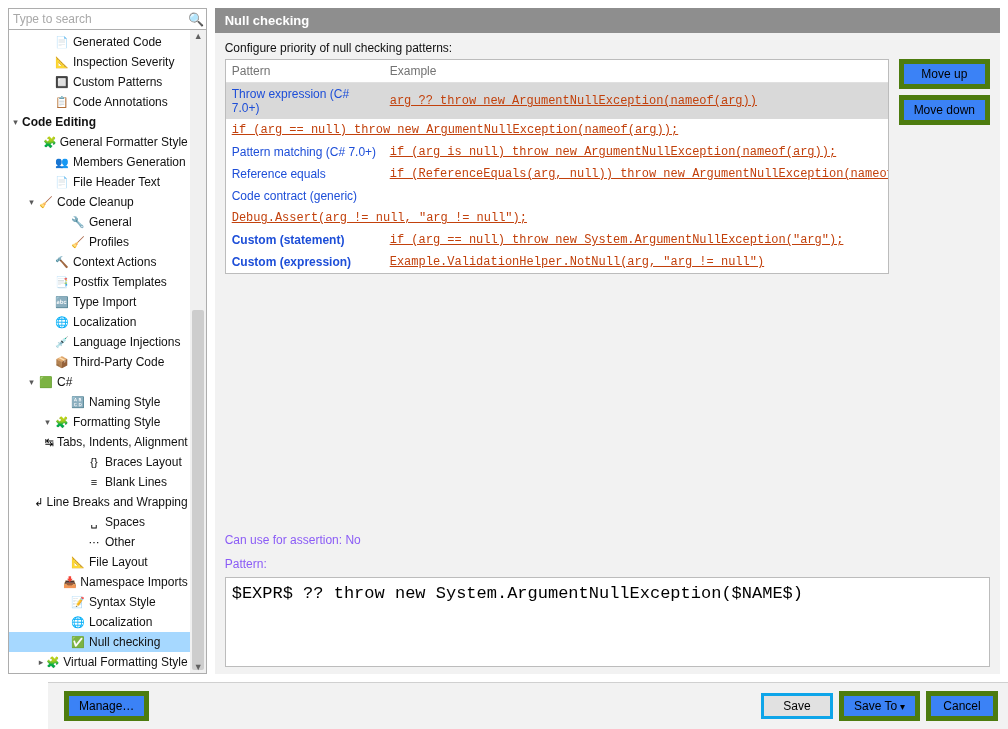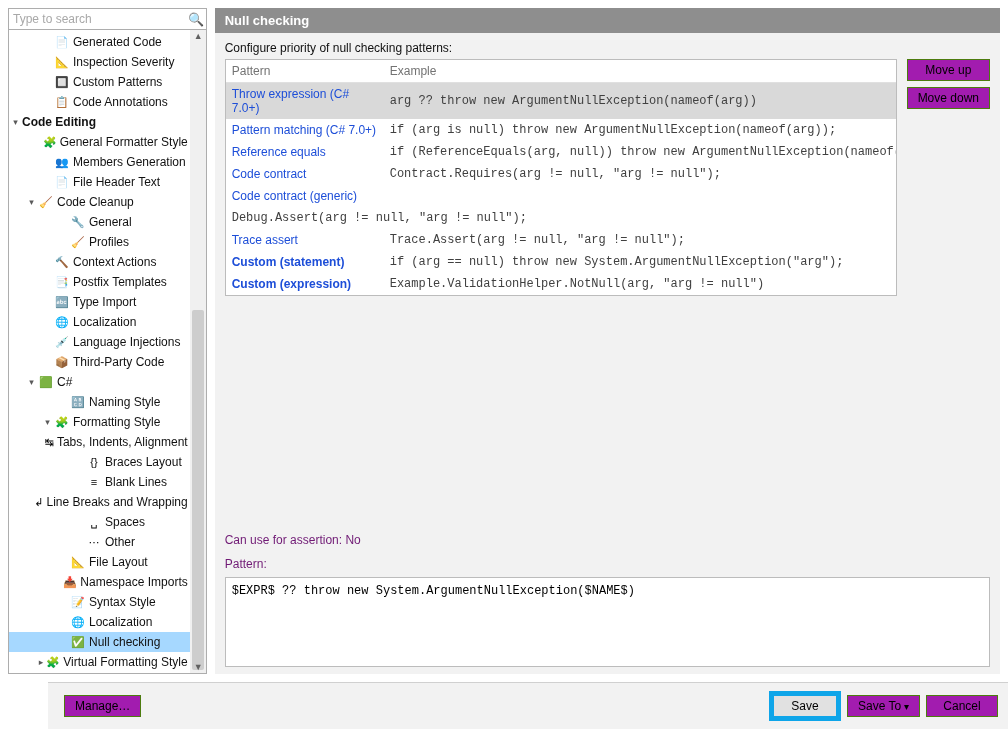--- a/index.html
+++ b/index.html
@@ -182,62 +182,62 @@
 .col-pattern { width: 158px; }
 .col-example { flex: 1; font-family: Consolas, "Courier New", monospace; font-size: 12px; }
 .th { color: #737373; }
 .table-body { overflow: hidden; }
 .table-row {
   display: flex;
   align-items: center;
 }
 .table-row.selected { background: #d9d9d9; }
 .td.col-pattern { color: #1d4ed8; }
-.td.col-example { color: #404040; white-space: nowrap; overflow: hidden; text-overflow: clip; }
+.td.col-example { color: #c2410c; white-space: nowrap; overflow: hidden; text-overflow: clip; text-decoration: underline; }
 .table-row.bold .td.col-pattern { font-weight: 600; }
 .button-col {
   display: flex;
   flex-direction: column;
   gap: 6px;
   padding-top: 18px;
 }
 .btn {
-  background: #a21caf;
-  border: 1px solid #4d7c0f;
+  background: #3b82f6;
+  border: 5px solid #4d7c0f;
   padding: 3px 10px;
   min-width: 72px;
   font-size: 12px;
   text-align: center;
   cursor: pointer;
 }
 .details-area {
   padding-top: 10px;
 }
-.details-label { color: #701a75; margin-bottom: 6px; }
+.details-label { color: #8b5cf6; margin-bottom: 6px; }
 .pattern-input {
   width: 100%;
   border: 1px solid #bcbcbc;
   background: #fff;
   font-family: Consolas, "Courier New", monospace;
-  font-size: 12px;
+  font-size: 17px;
   padding: 6px;
   height: 90px;
   resize: none;
 }
 .footer {
   border-top: 1px solid #d0d0d0;
   padding: 8px 10px;
   display: flex;
   align-items: center;
   background: #f2f2f2;
   margin-left: 48px;
 }
 .footer .spacer { flex: 1; }
 .footer .btn { min-width: 72px; margin-left: 6px; }
-.btn.primary { border: 5px solid #0ea5e9; background: #e1e1e1; }
+.btn.primary { border: 3px solid #0ea5e9; background: #e1e1e1; }
 .btn.dropdown::after { content: " ▾"; font-size: 10px; }
 </style>
 </head>
 <body>
 
 <div class="main-area">
   <div class="left-panel">
     <div class="search-row">
       <input class="search-input" placeholder="Type to search" style="">
       <span class="search-icon">🔍</span>
@@ -502,42 +502,35 @@
             <div class="table-header">
               <div class="th col-pattern">Pattern</div>
               <div class="th col-example" style="font-family:'Segoe UI',sans-serif;">Example</div>
             </div>
             <div class="table-body" id="table-body">
                 <div class="table-row selected">
                   <div class="td col-pattern">Throw expression (C# 7.0+)</div>
                   <div class="td col-example">arg ?? throw new ArgumentNullException(nameof(arg))</div>
                 </div>
                 <div class="table-row">
+                  <div class="td col-example">if (arg == null) throw new ArgumentNullException(nameof(arg));</div>
                 </div>
                 <div class="table-row">
                   <div class="td col-pattern">Pattern matching (C# 7.0+)</div>
                   <div class="td col-example">if (arg is null) throw new ArgumentNullException(nameof(arg));</div>
                 </div>
                 <div class="table-row">
                   <div class="td col-pattern">Reference equals</div>
                   <div class="td col-example">if (ReferenceEquals(arg, null)) throw new ArgumentNullException(nameof(</div>
                 </div>
                 <div class="table-row">
-                  <div class="td col-pattern">Code contract</div>
-                  <div class="td col-example">Contract.Requires(arg != null, "arg != null");</div>
-                </div>
-                <div class="table-row">
                   <div class="td col-pattern">Code contract (generic)</div>
                 </div>
                 <div class="table-row">
                   <div class="td col-example">Debug.Assert(arg != null, "arg != null");</div>
-                </div>
-                <div class="table-row">
-                  <div class="td col-pattern">Trace assert</div>
-                  <div class="td col-example">Trace.Assert(arg != null, "arg != null");</div>
                 </div>
                 <div class="table-row bold">
                   <div class="td col-pattern">Custom (statement)</div>
                   <div class="td col-example">if (arg == null) throw new System.ArgumentNullException("arg");</div>
                 </div>
                 <div class="table-row bold">
                   <div class="td col-pattern">Custom (expression)</div>
                   <div class="td col-example">Example.ValidationHelper.NotNull(arg, "arg != null")</div>
                 </div>
               </div>

